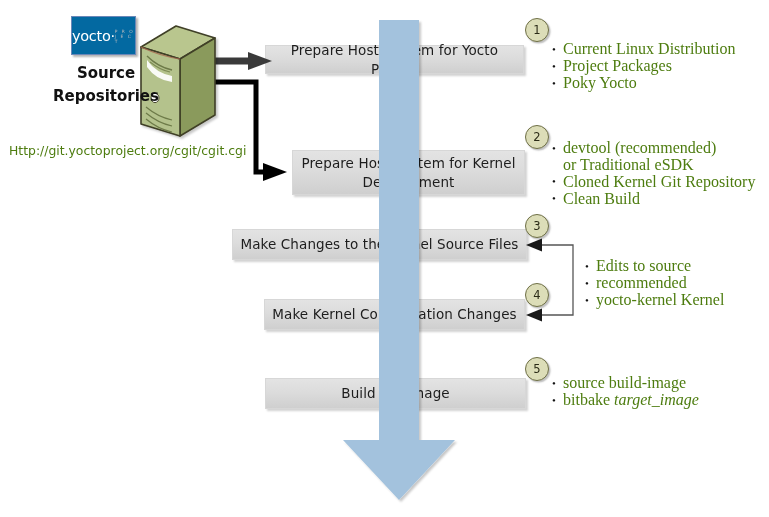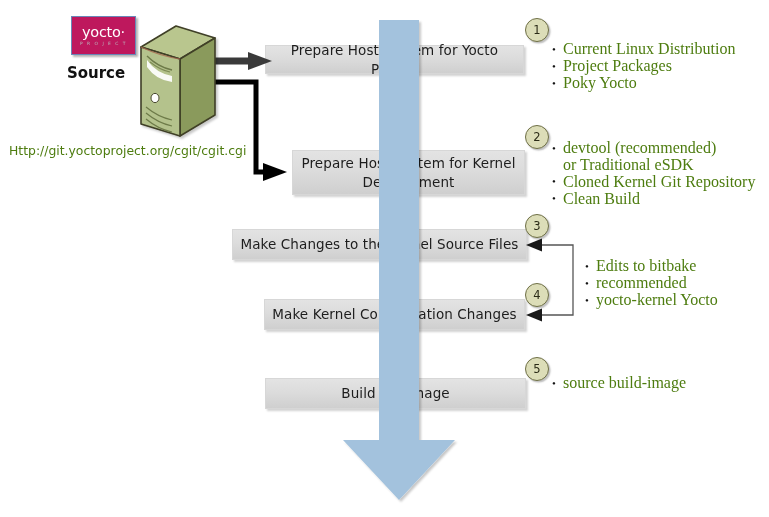--- a/index.html
+++ b/index.html
@@ -68,37 +68,37 @@
     position:absolute;left:0;top:-0.5px;
     font-size:11px;
     color:#141414;
   }
   .notes li.wrap{white-space:normal;width:165px;}
   .mono-ital{font-style:italic;}
 
   
   #yocto-logo{
     position:absolute;left:71px;top:16px;width:63px;height:37px;
-    background:#be185d;
+    background:#0369a1;
     border:1.5px solid #6a87b8;
     box-shadow:1.5px 1.5px 2px rgba(0,0,0,0.3);
     z-index:5;
-    display:flex;flex-direction:column;align-items:center;justify-content:center;
+    display:flex;flex-direction:row;align-items:center;justify-content:center;
   }
   #yocto-word{
     color:#ffffff;font-size:14.5px;line-height:14px;
     letter-spacing:-0.3px;font-weight:400;
     font-family:"DejaVu Sans","Liberation Sans",sans-serif;
   }
   #yocto-sub{
     color:#b9b9bd;font-size:4.4px;letter-spacing:1.5px;
     margin-top:1.5px;
   }
   #src-title{
-    position:absolute;left:43px;top:62px;width:106px;
+    position:absolute;left:53px;top:62px;width:106px;
     text-align:center;
     font-size:15px;line-height:23px;font-weight:bold;
     color:#111111;
     z-index:5;
   }
   #src-url{
     position:absolute;left:9px;top:143px;
     font-size:12.4px;color:#4d7c0f;
     z-index:5;white-space:nowrap;
   }
@@ -163,20 +163,21 @@
 
     <div id="yocto-logo">
       <div id="yocto-word">
         <span>yocto</span><span>·</span>
       </div>
       <div id="yocto-sub">P R O J E C T</div>
     </div>
 
     <div id="src-title">
       <div>Source</div>
+      <div>Repositories</div>
     </div>
     <div id="src-url">Http://git.yoctoproject.org/cgit/cgit.cgi</div>
 
     <div class="pbox" style="left:265px;top:45px;width:259px;height:29px;">
       <span>Prepare Host System for Yocto Project</span>
     </div>
 
     <div class="pbox" style="left:292px;top:150px;width:233px;height:45px;">
       <span>Prepare Host System for Kernel Development</span>
     </div>
@@ -220,26 +221,27 @@
     <div class="notes" style="left:552px;top:140px;">
       <ul>
         <li class="wrap">devtool (recommended) or Traditional eSDK</li>
         <li>Cloned Kernel Git Repository</li>
         <li>Clean Build</li>
       </ul>
     </div>
 
     <div class="notes" style="left:585px;top:258px;">
       <ul>
-        <li>Edits to bitbake</li>
+        <li>Edits to source</li>
         <li>recommended</li>
-        <li>yocto-kernel Yocto</li>
+        <li>yocto-kernel Kernel</li>
       </ul>
     </div>
 
     <div class="notes" style="left:552px;top:375px;">
       <ul>
         <li>source build-image</li>
+        <li><span>bitbake </span><span class="mono-ital">target_image</span></li>
       </ul>
     </div>
 
   </div>
 </div>
 
 </body></html>

